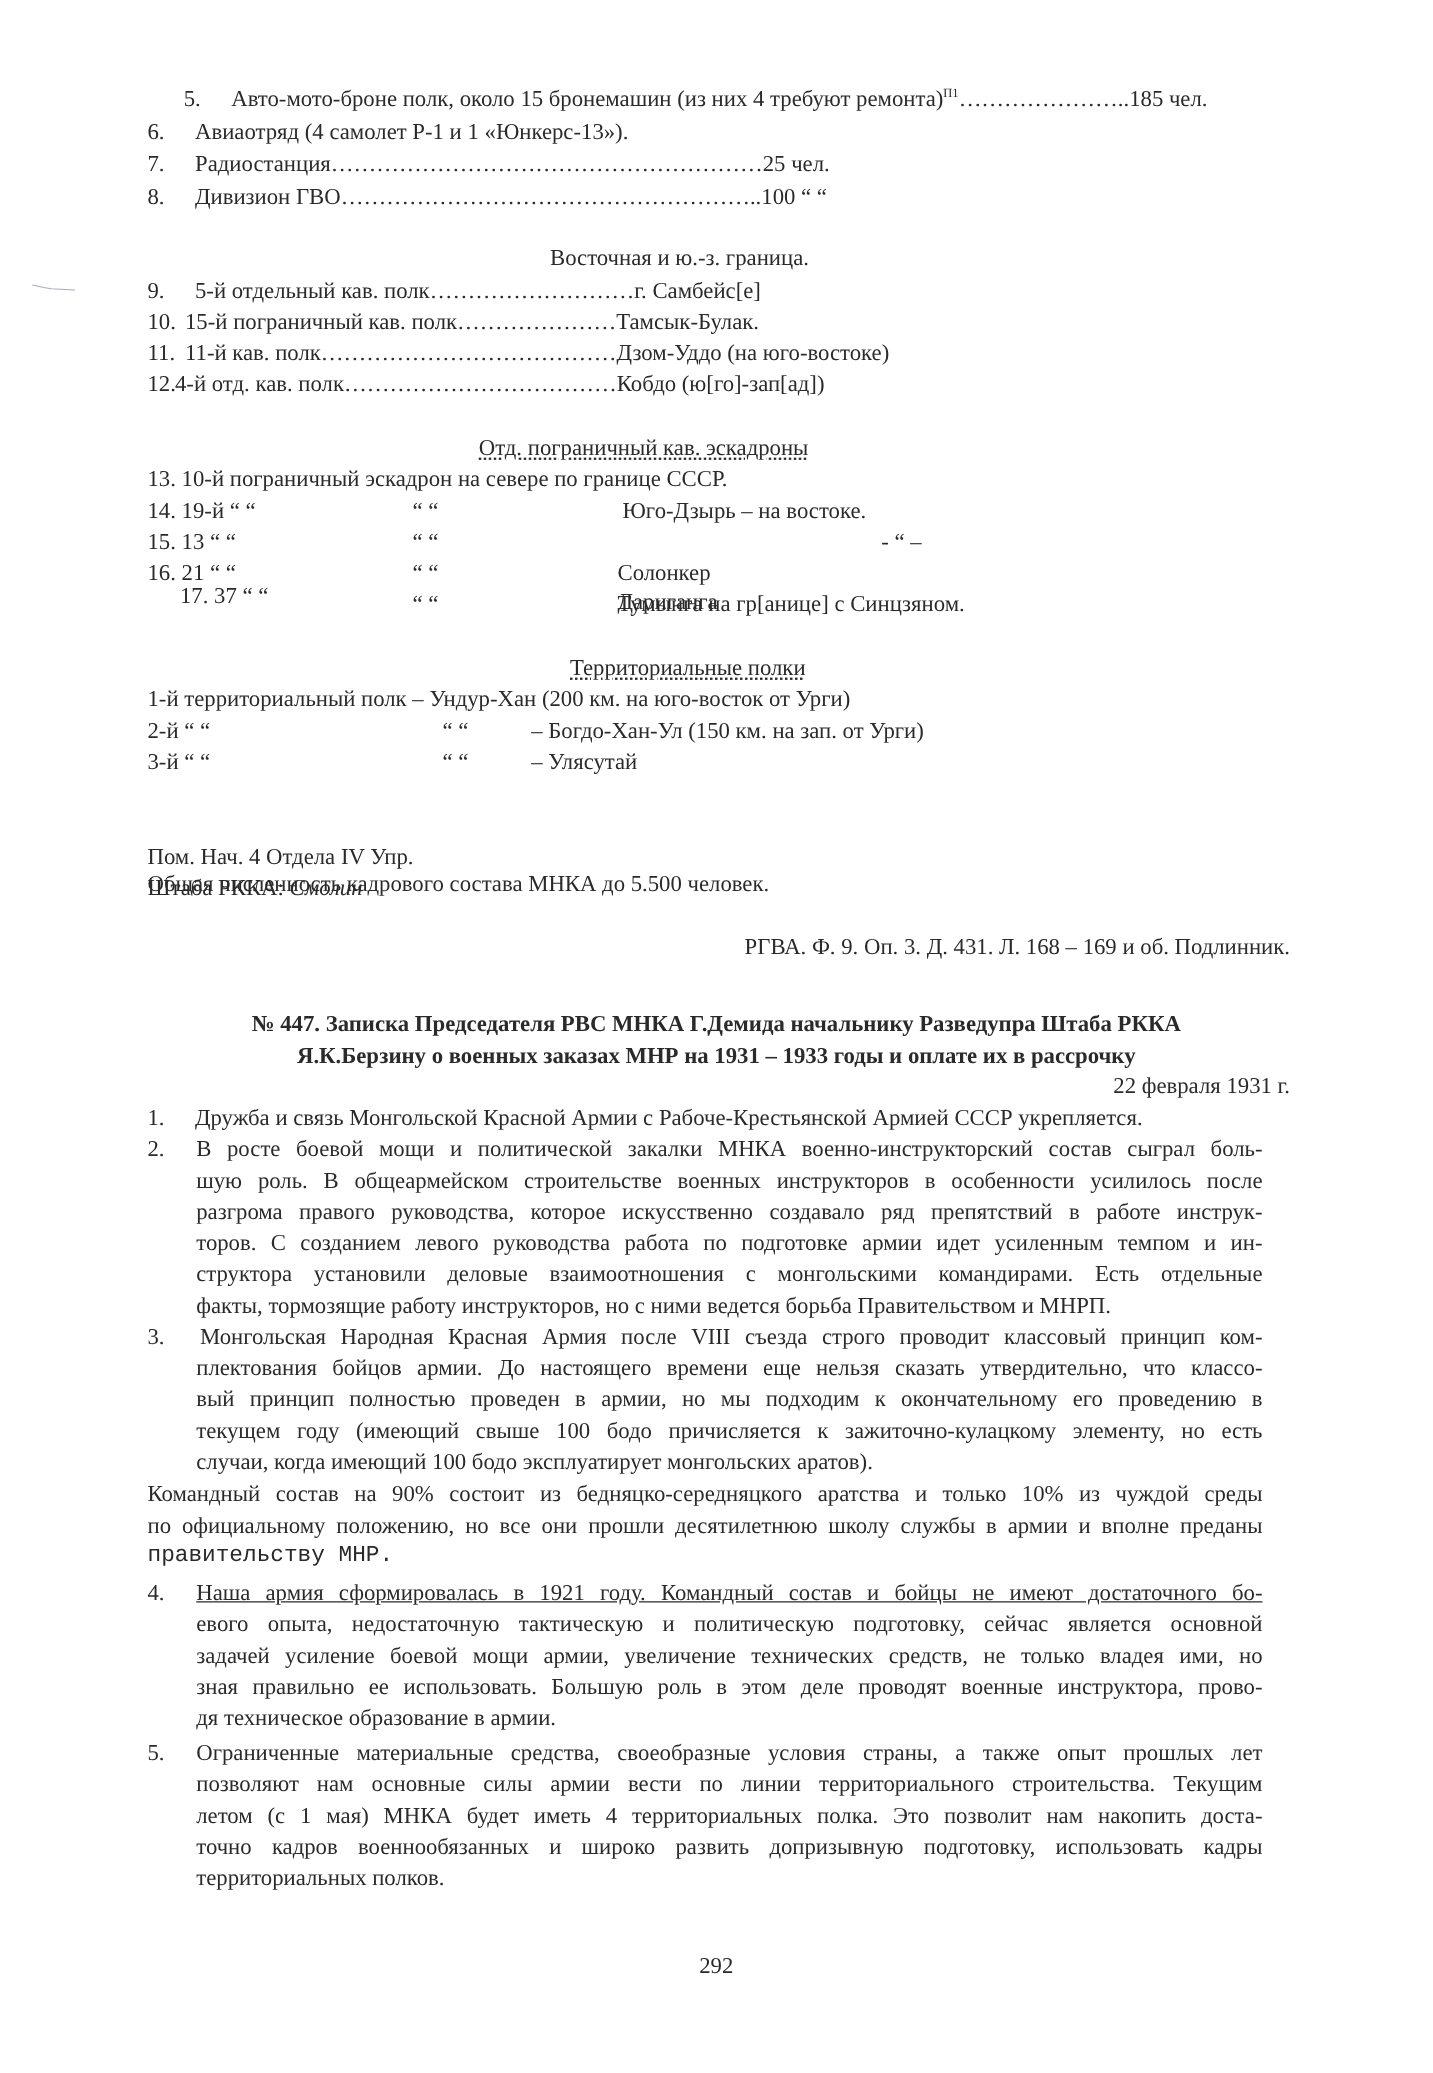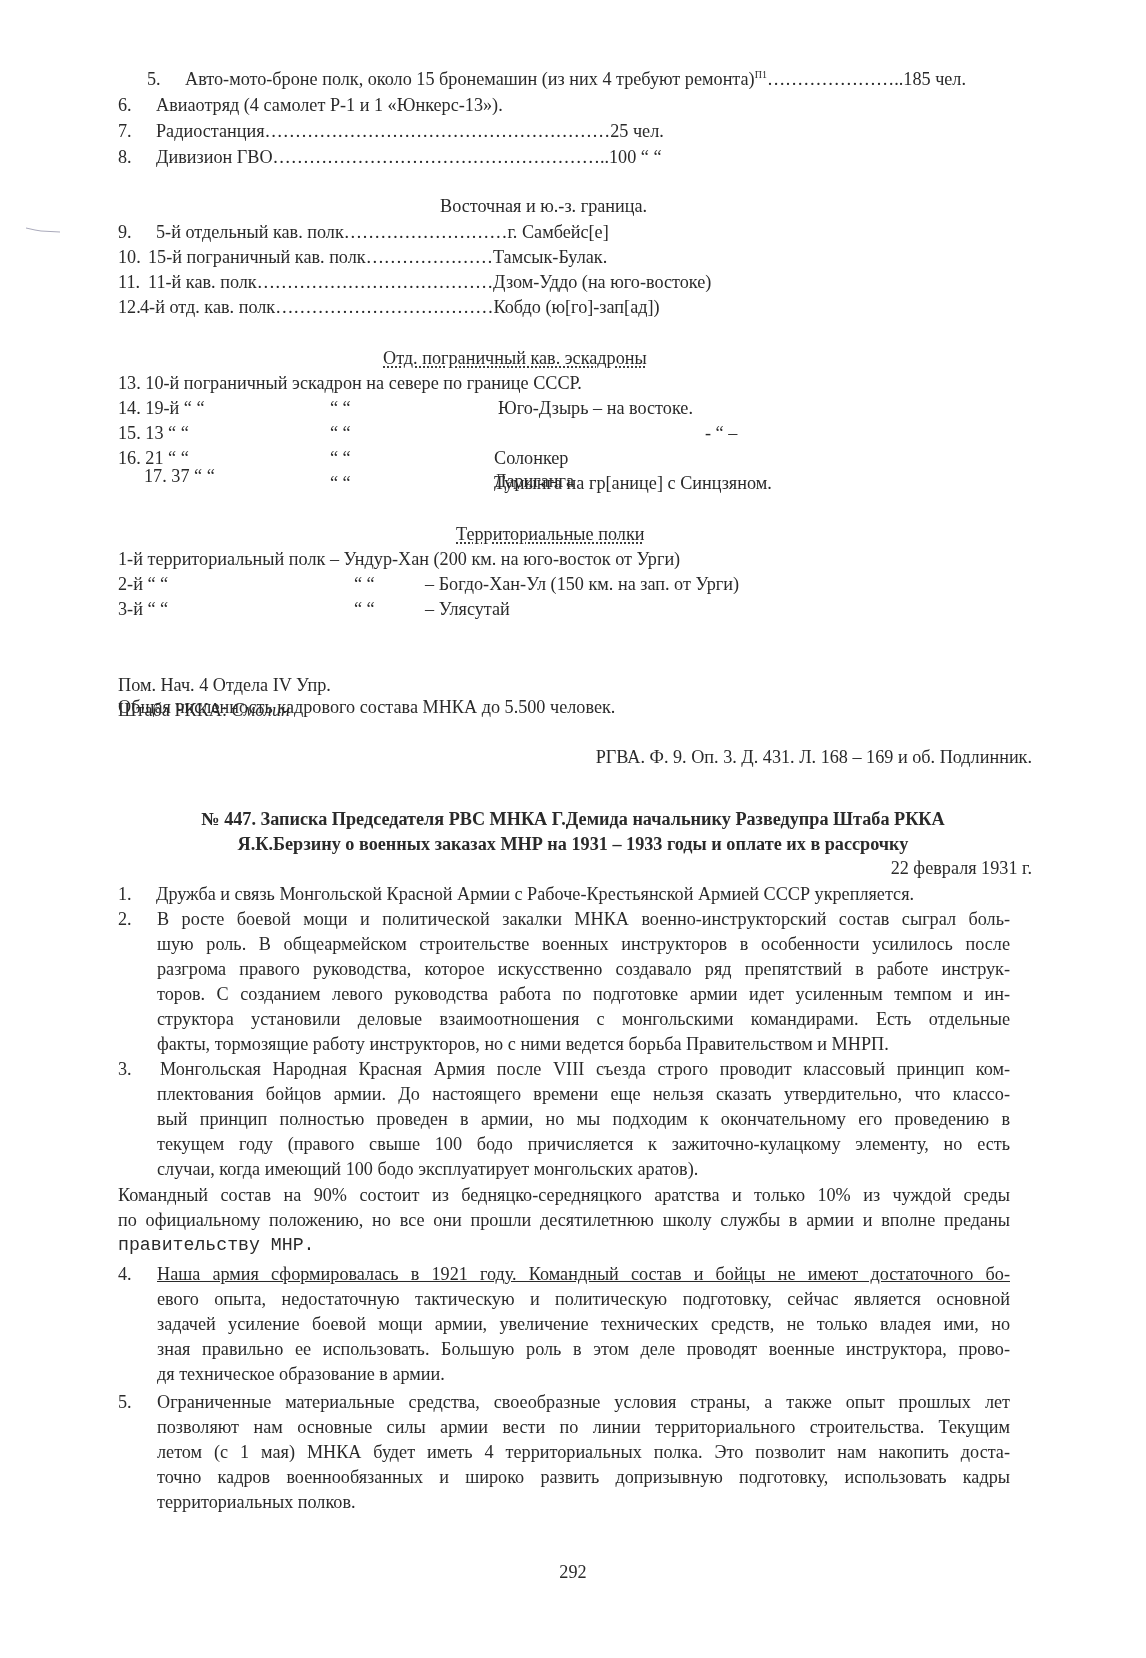--- a/index.html
+++ b/index.html
@@ -119,21 +119,21 @@
     <div class="just" style="left:157px; width:853px; top:982px;">торов. С созданием левого руководства работа по подготовке армии идет усиленным темпом и ин-</div>
     <div class="just" style="left:157px; width:853px; top:1007px;">структора установили деловые взаимоотношения с монгольскими командирами. Есть отдельные</div>
     <div class="ln" style="left:157px; top:1032px;">факты, тормозящие работу инструкторов, но с ними ведется борьба Правительством и МНРП.</div>
   </div>
 
   <div class="ln" style="left:118px; top:1057px;">3.</div>
   <div>
     <div class="just" style="left:160px; width:850px; top:1057px;">Монгольская Народная Красная Армия после VIII съезда строго проводит классовый принцип ком-</div>
     <div class="just" style="left:157px; width:853px; top:1082px;">плектования бойцов армии. До настоящего времени еще нельзя сказать утвердительно, что классо-</div>
     <div class="just" style="left:157px; width:853px; top:1107px;">вый принцип полностью проведен в армии, но мы подходим к окончательному его проведению в</div>
-    <div class="just" style="left:157px; width:853px; top:1132px;">текущем году (правого свыше 100 бодо причисляется к зажиточно-кулацкому элементу, но есть</div>
+    <div class="just" style="left:157px; width:853px; top:1132px;">текущем году (имеющий свыше 100 бодо причисляется к зажиточно-кулацкому элементу, но есть</div>
     <div class="ln" style="left:157px; top:1157px;">случаи, когда имеющий 100 бодо эксплуатирует монгольских аратов).</div>
   </div>
 
   <div>
     <div class="just" style="left:118px; width:892px; top:1183px;">Командный состав на 90% состоит из бедняцко-середняцкого аратства и только 10% из чуждой среды</div>
     <div class="just" style="left:118px; width:892px; top:1208px;">по официальному положению, но все они прошли десятилетнюю школу службы в армии и вполне преданы</div>
     <div class="ln" style="left:118px; top:1233px;font-family:Liberation Mono, monospace;">правительству МНР.</div>
   </div>
 
   <div class="ln" style="left:118px; top:1262px;">4.</div>

